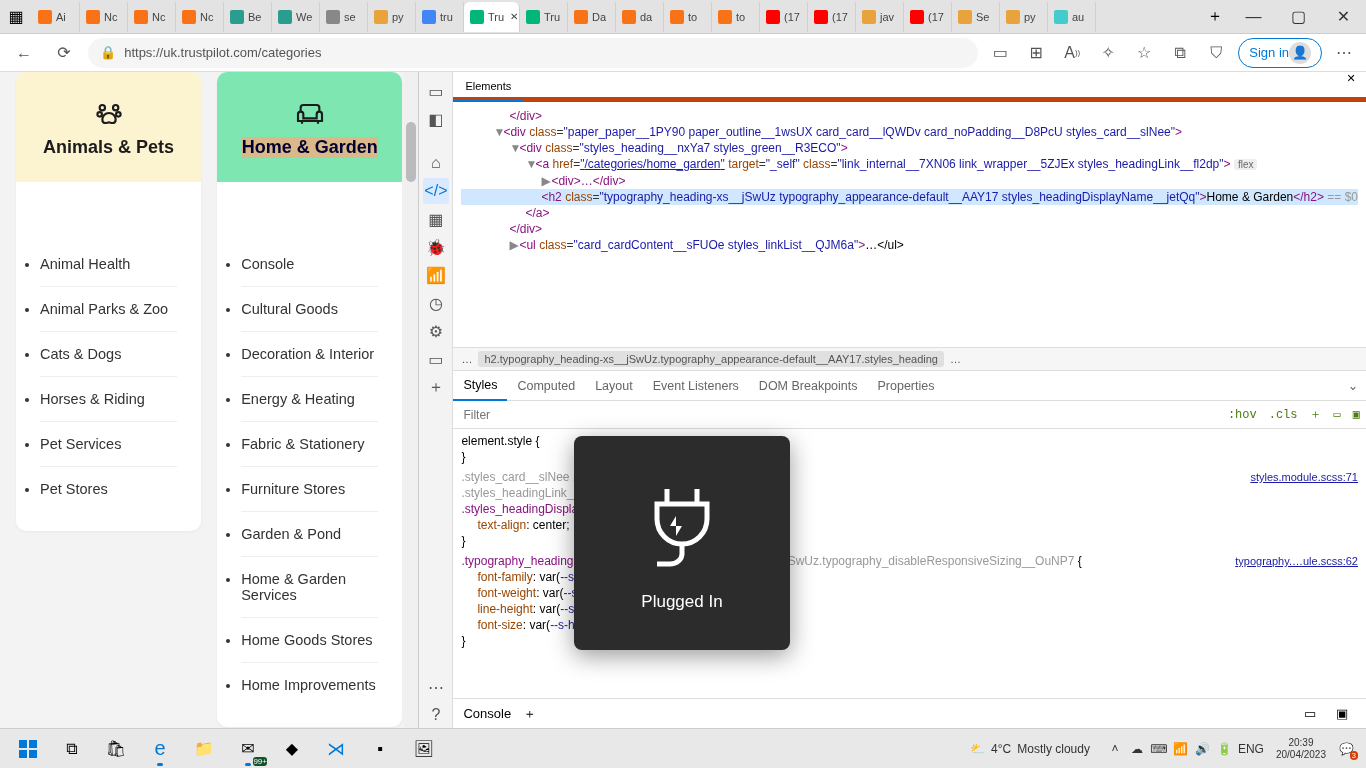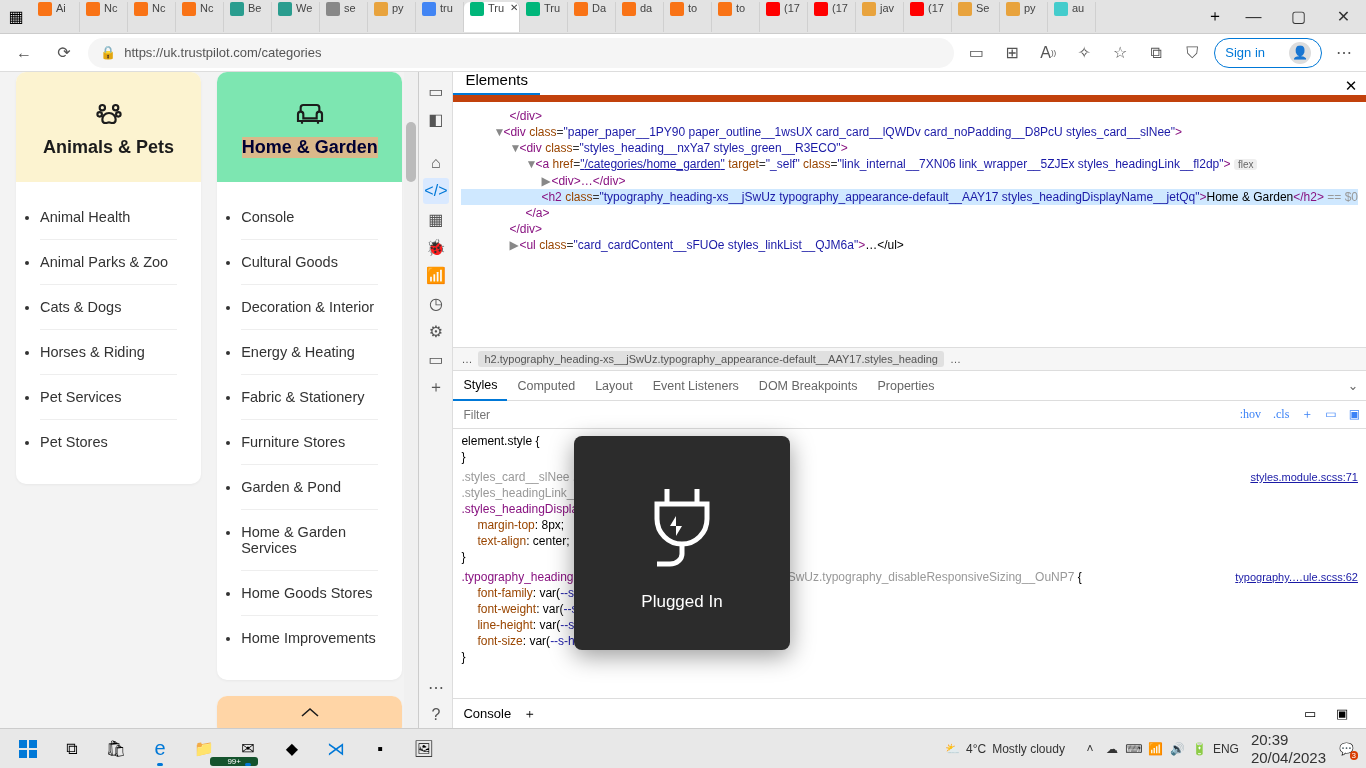--- a/index.html
+++ b/index.html
@@ -2,59 +2,59 @@
 <html><head>
 <meta charset="utf-8">
 <style>
 * { margin: 0; padding: 0; box-sizing: border-box; font-family: -apple-system, BlinkMacSystemFont, "Segoe UI", Arial, sans-serif; }
 body { width: 1366px; height: 768px; overflow: hidden; background: #f3f3f3; position: relative; }
 
 
 .browser-top { height: 34px; background: #e3e3e3; display: flex; align-items: center; border-bottom: 1px solid #ccc; }
 .tab-btn { width: 32px; height: 34px; display: flex; align-items: center; justify-content: center; }
 .tabs { display: flex; flex: 1; align-items: center; height: 34px; overflow: hidden; }
-.tab { display: flex; align-items: flex-start; gap: 4px; padding: 0 6px; height: 30px; min-width: 48px; max-width: 52px; font-size: 11px; color: #444; border-right: 1px solid #d0d0d0; overflow: hidden; white-space: nowrap; }
+.tab { display: flex; align-items: center; gap: 4px; padding: 0 6px; height: 30px; min-width: 48px; max-width: 52px; font-size: 11px; color: #444; border-right: 1px solid #d0d0d0; overflow: hidden; white-space: nowrap; }
 .tab.active { background: #fff; border-radius: 6px 6px 0 0; max-width: 56px; }
 .tab-ico { width: 14px; height: 14px; flex-shrink: 0; border-radius: 2px; }
 .win-controls { display: flex; margin-left: auto; }
 .win-btn { width: 45px; height: 34px; display: flex; align-items: center; justify-content: center; color: #333; }
 
 .addr-bar { height: 38px; background: #fff; display: flex; align-items: center; padding: 0 8px; gap: 8px; border-bottom: 1px solid #ddd; }
 .nav-ico { width: 32px; height: 32px; display: flex; align-items: center; justify-content: center; color: #555; border-radius: 4px; }
 .url-box { flex: 1; height: 30px; background: #f5f5f5; border-radius: 15px; display: flex; align-items: center; padding: 0 12px; font-size: 13px; color: #555; gap: 8px; }
 .tb-ico { width: 28px; height: 28px; display: flex; align-items: center; justify-content: center; color: #555; }
-.signin { height: 30px; border: 1px solid #0078d7; border-radius: 15px; display: flex; align-items: center; padding: 0 10px; gap: 24px; color: #0078d7; font-size: 13px; }
+.signin { height: 30px; border: 1px solid #0078d7; border-radius: 15px; display: flex; align-items: center; padding: 0 10px; gap: 0; color: #0078d7; font-size: 13px; }
 .avatar { width: 22px; height: 22px; border-radius: 50%; background: #ddd; display: flex; align-items: center; justify-content: center; }
 
 .main { display: flex; height: 656px; }
 .page { width: 820px; background: #f3f3f3; padding: 0 16px; overflow: hidden; position: relative; }
 .scroller { position: absolute; right: 0; top: 0; width: 14px; height: 100%; background: #f0f0f0; }
 .scroller-thumb { position: absolute; right: 2px; top: 50px; width: 10px; height: 60px; background: #bbb; border-radius: 5px; }
 
 .cards { display: flex; gap: 16px; }
 .col { width: 360px; display: flex; flex-direction: column; gap: 16px; }
 .card { background: #fff; border-radius: 10px; overflow: hidden; box-shadow: 0 1px 3px rgba(0,0,0,0.05); }
 .card-head { height: 110px; display: flex; flex-direction: column; align-items: center; justify-content: center; gap: 8px; }
 .card-head.yellow { background: #fcf3d0; }
 .card-head.green { background: #7de6b1; }
 .card-head.orange { background: #ffd5a6; }
 .card-head svg { width: 32px; height: 32px; }
 .card-title { font-size: 18px; font-weight: 700; color: #1c1c1c; }
 .card-title.highlighted { background: #dab88a; color: #003; }
-.card-list { padding: 13px 24px 20px; }
+.card-list { padding: 13px 24px 20px; margin-top: 47px; }
 .card-item { padding: 14px 0; border-bottom: 1px solid #eee; font-size: 14.5px; color: #333; }
 .card-item:last-child { border-bottom: none; }
 
 
 .devtools { flex: 1; display: flex; background: #fff; border-left: 1px solid #ccc; }
 .dt-left { width: 34px; background: #f3f3f3; border-right: 1px solid #ddd; display: flex; flex-direction: column; align-items: center; padding-top: 6px; gap: 2px; }
 .dt-dock { width: 26px; height: 26px; display:flex; align-items:center; justify-content:center; color:#555; border-radius:3px; }
 .dt-dock.active { background:#d9e9ff; color:#0078d7; }
 .dt-main { flex: 1; display: flex; flex-direction: column; min-width: 0; }
-.dt-tabs { height: 30px; display: flex; align-items: flex-end; border-bottom: 7px solid #c2410c; font-size: 15px; }
+.dt-tabs { height: 30px; display: flex; align-items: flex-start; border-bottom: 5px solid #c2410c; font-size: 11px; }
 .dt-tab { padding: 0 12px; height: 30px; display: flex; align-items: center; color: #555; }
 .dt-tab.active { border-bottom: 2px solid #0078d7; color: #000; }
 .dt-close { margin-left: auto; width: 30px; text-align: center; }
 
 .dom { flex: 0 0 245px; overflow: hidden; font-family: Consolas, monospace; font-size: 12px; line-height: 16px; padding: 6px 8px; color: #333; }
 .dom .line { white-space: nowrap; }
 .dom .tag { color: #881280; }
 .dom .attr { color: #994500; }
 .dom .val { color: #1a1aa6; }
 .dom .link { color: #1a1aa6; text-decoration: underline; }
@@ -67,21 +67,21 @@
 .breadcrumb { height: 24px; background: #f6f6f6; border-top: 1px solid #ddd; border-bottom: 1px solid #ddd; display: flex; align-items: center; font-size: 11px; padding: 0 8px; color: #555; gap: 6px; overflow:hidden; white-space:nowrap; }
 .breadcrumb .cur { background: #e0e0e0; padding: 2px 6px; border-radius: 3px; }
 
 .styles-tabs { height: 30px; display: flex; align-items: center; border-bottom: 1px solid #ddd; font-size: 12.5px; gap: 0; }
 .styles-tab { padding: 0 10px; height: 30px; display: flex; align-items: center; color: #666; }
 .styles-tab.active { color: #000; border-bottom: 2px solid #0078d7; }
 .styles-tab.exp { margin-left: auto; width: 26px; justify-content:center; }
 
 .filter-row { height: 28px; border-bottom: 1px solid #ddd; display: flex; align-items: center; font-size: 12px; }
 .filter-row input { border: none; padding: 0 10px; flex: 1; outline: none; font-size: 12px; background: transparent; }
-.filter-row .pill { padding: 0 6px; color: #3b82f6; font-family: Liberation Serif, serif; }
+.filter-row .pill { padding: 0 6px; color: #4d7c0f; font-family: Liberation Mono, monospace; }
 
 .style-body { flex: 1; overflow: hidden; font-family: Consolas, monospace; font-size: 12px; line-height: 16px; padding: 4px 8px; }
 .rule { margin-bottom: 4px; }
 .rule .src { float: right; color: #888; font-size: 11px; }
 .rule .src a { color: #1a1aa6; text-decoration: underline; }
 .rule .selectors { color: #881280; }
 .rule .sel-gray { color: #999; }
 .rule .prop { padding-left: 16px; }
 .rule .prop .name { color: #994500; }
 .rule .prop .value { color: #1a1aa6; }
@@ -94,21 +94,21 @@
 .notif { position: absolute; left: 574px; top: 436px; width: 216px; height: 214px; background: #2c2c2c; border-radius: 8px; display: flex; flex-direction: column; align-items: center; justify-content: center; color: #fff; gap: 18px; z-index: 100; box-shadow: 0 6px 24px rgba(0,0,0,0.4); }
 .notif svg { width: 100px; height: 100px; }
 .notif-text { font-size: 17px; }
 
 
 .taskbar { position: absolute; bottom: 0; left: 0; right: 0; height: 40px; background: #e8e8e8; border-top: 1px solid #ccc; display: flex; align-items: center; padding: 0 6px; }
 .tb-item { width: 44px; height: 38px; display: flex; align-items: center; justify-content: center; position: relative; }
 .tb-item.pinned::after { content:''; position:absolute; bottom:2px; left:50%; transform:translateX(-50%); width:6px; height:3px; background:#0078d7; border-radius:2px; }
 .tb-right { margin-left: auto; display: flex; align-items: center; gap: 4px; font-size: 12px; color: #333; padding-right: 4px; }
 .tb-weather { display:flex; align-items:center; gap:6px; margin-right: 12px;}
-.tb-clock { display:flex; flex-direction:column; align-items:flex-start; line-height:1.2; font-size:15px; margin:0 8px; }
+.tb-clock { display:flex; flex-direction:column; align-items:center; line-height:1.2; font-size:10px; margin:0 8px; }
 .tray-ico { width: 18px; height: 18px; display:flex; align-items:center; justify-content:center; }
 </style>
 </head>
 <body>
 
 <div class="browser-top">
   <div class="tab-btn">▦</div>
   <div class="tabs" id="tabs">
       <div class="tab">
         <div class="tab-ico" style="background: rgb(249, 115, 22);"></div>
@@ -360,21 +360,20 @@
       <div class="style-body">
         <div class="rule">
           <div>element.style {</div>
           <div>}</div>
         </div>
         <div class="rule">
           <div class="src"><a>styles.module.scss:71</a></div>
           <div><span class="sel-gray">.styles_card__slNee .styles_heading__nxYa7</span></div>
           <div><span class="sel-gray">.styles_headingLink__fl2dp</span></div>
           <div><span class="selectors">.styles_headingDisplayName__jetQq</span> {</div>
-          <div class="prop"><span class="name">margin-top</span>: <span class="func">8px</span>;</div>
           <div class="prop"><span class="name">text-align</span>: <span class="func">center</span>;</div>
           <div>}</div>
         </div>
         <div class="rule">
           <div class="src"><a>typography.…ule.scss:62</a></div>
           <div><span class="selectors">.typography_heading-xs__jSwUz</span>, <span class="sel-gray">.typography_heading-xs__jSwUz.typography_disableResponsiveSizing__OuNP7</span> {</div>
           <div class="prop"><span class="name">font-family</span>: var(<span class="value">--s-heading-xs-font-family</span>)<span>,Arial,sans-serif</span>;</div>
           <div class="prop"><span class="name">font-weight</span>: var(<span class="value">--s-heading-xs-font-weight</span>);</div>
           <div class="prop"><span class="name">line-height</span>: var(<span class="value">--s-heading-xs-line-height</span>);</div>
           <div class="prop"><span class="name">font-size</span>: var(<span class="value">--s-heading-xs-font-size</span>);</div>
@@ -411,21 +410,21 @@
         <rect x="0" y="10" width="8" height="8" fill="#0078d7"></rect>
         <rect x="10" y="10" width="8" height="8" fill="#0078d7"></rect>
       </svg>
     </div>
   <div class="tb-item">⧉</div>
   <div class="tb-item">🛍</div>
   <div class="tb-item pinned">
       <span style="color:#0078d7;font-size:20px">e</span>
     </div>
   <div class="tb-item">📁</div>
-  <div class="tb-item pinned" style="position:relative">✉<span style="position:absolute;bottom:2px;right:12px;background:#14532d;color:#fff;font-size:8px;padding:0 17px;border-radius:3px">99+</span></div>
+  <div class="tb-item pinned" style="position:relative">✉<span style="position:absolute;bottom:2px;right:3px;background:#14532d;color:#fff;font-size:8px;padding:0 0;border-radius:3px">99+</span></div>
   <div class="tb-item">◆</div>
   <div class="tb-item">
       <span style="color:#0078d7;font-size:18px">⋊</span>
     </div>
   <div class="tb-item">▪</div>
   <div class="tb-item">🖼</div>
   <div class="tb-right">
     <div class="tb-weather">
       <span>⛅</span>
       <span>4°C</span>

